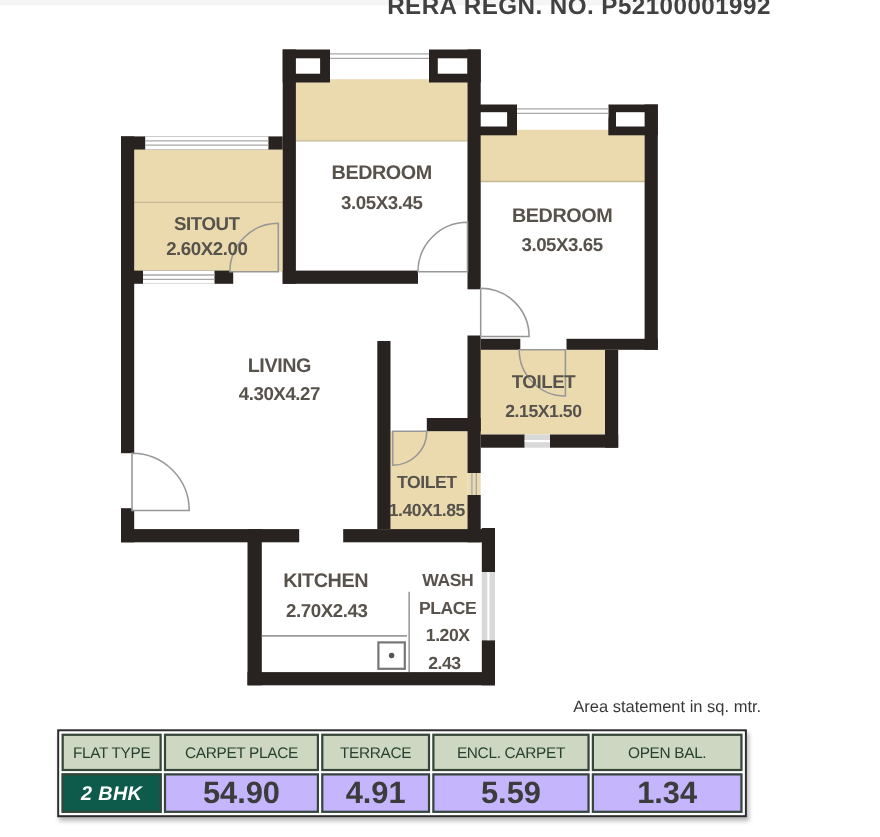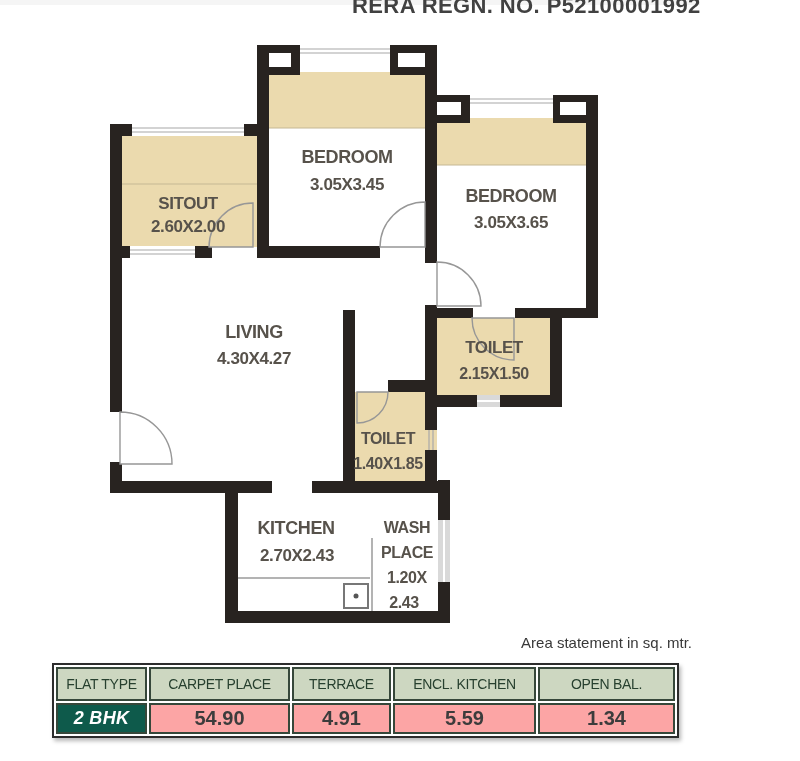--- a/index.html
+++ b/index.html
@@ -30,21 +30,21 @@
   .dw{fill:#fff;}
   .db{fill:var(--beige);}
   #areanote{position:absolute;left:420px;top:634px;width:272px;text-align:right;
             font-size:15px;color:#383838;font-weight:400;}
   #tablewrap{position:absolute;left:52px;top:663px;border:2px solid #2c2c2c;
              background:#fff;box-shadow:2px 3px 4px rgba(0,0,0,.28);}
   table{border-collapse:separate;border-spacing:2px;background:#fff;table-layout:fixed;}
   th,td{border:2px solid var(--table_border);padding:0;text-align:center;overflow:hidden;}
   th{background:var(--table_header_bg);color:var(--table_header_text);
      font-size:14px;font-weight:400;letter-spacing:-.3px;height:30px;}
-  td{height:27px;font-size:20px;font-weight:700;color:var(--value_text);background:#fca5a5;}
+  td{height:27px;font-size:28px;font-weight:700;color:var(--value_text);background:#c4b5fd;}
   td.flat{background:var(--flat_badge_bg);color:var(--flat_badge_text);
           font-size:18px;letter-spacing:.3px;font-style:italic;}
   col.c1{width:91px} col.c2{width:141px} col.c3{width:99px}
   col.c4{width:143px} col.c5{width:137px}
 </style>
 </head>
 <body>
 
 <div id="stage">
   <div id="topstrip"></div>
@@ -172,21 +172,21 @@
           <col class="c2">
           <col class="c3">
           <col class="c4">
           <col class="c5">
       </colgroup>
       <tbody>
           <tr>
         <th>FLAT TYPE</th>
         <th>CARPET PLACE</th>
         <th>TERRACE</th>
-        <th>ENCL. KITCHEN</th>
+        <th>ENCL. CARPET</th>
         <th>OPEN BAL.</th>
       </tr>
       <tr>
         <td class="flat">2 BHK</td>
         <td>54.90</td>
         <td>4.91</td>
         <td>5.59</td>
         <td>1.34</td>
       </tr>
     </tbody>

